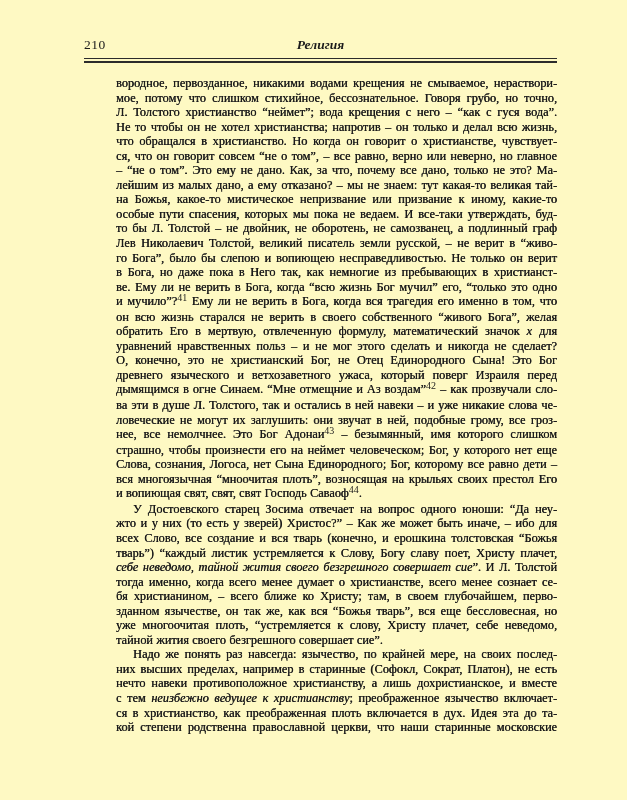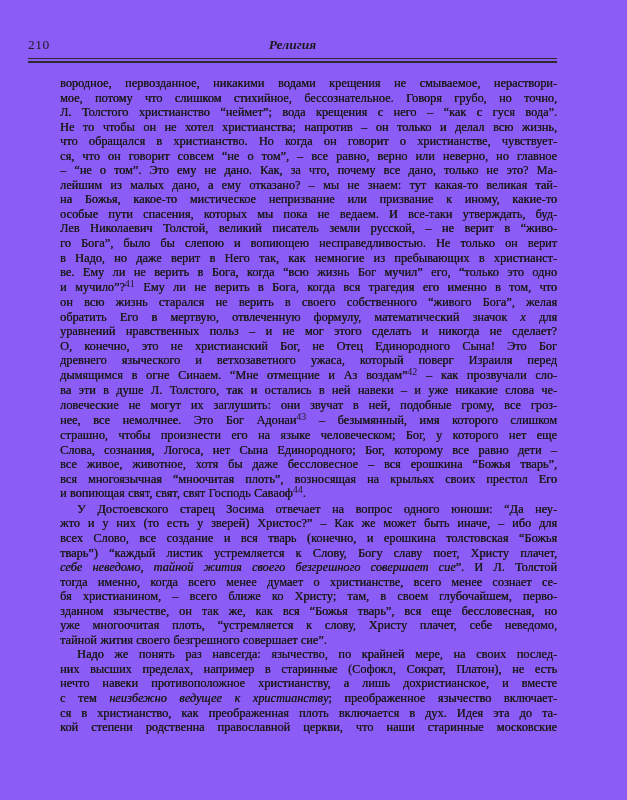--- a/index.html
+++ b/index.html
@@ -57,55 +57,55 @@
     font-size: 10px;
     vertical-align: baseline;
     position: relative;
     top: -4px;
     text-shadow: none;
   }
 </style>
 </head>
 <body style="color: rgb(27, 27, 27);">
 
-<div class="page" style="background: #8b5cf6; padding-left: 28px;">
+<div class="page" style="background: #fef9c3;">
   <div class="header">
     <span class="page-number">210</span>
     <span class="running-head">Религия</span>
   </div>
   <div class="header-rule"></div>
   <div class="text-block">
       <div>
         <div class="line"><span>вородное, первозданное, никакими водами крещения не смываемое, нераствори-</span></div>
         <div class="line"><span>мое, потому что слишком стихийное, бессознательное. Говоря грубо, но точно,</span></div>
         <div class="line"><span>Л. Толстого христианство “неймет”; вода крещения с него – “как с гуся вода”.</span></div>
         <div class="line"><span>Не то чтобы он не хотел христианства; напротив – он только и делал всю жизнь,</span></div>
         <div class="line"><span>что обращался в христианство. Но когда он говорит о христианстве, чувствует-</span></div>
         <div class="line"><span>ся, что он говорит совсем “не о том”, – все равно, верно или неверно, но главное</span></div>
         <div class="line"><span>– “не о том”. Это ему не дано. Как, за что, почему все дано, только не это? Ма-</span></div>
         <div class="line"><span>лейшим из малых дано, а ему отказано? – мы не знаем: тут какая-то великая тай-</span></div>
         <div class="line"><span>на Божья, какое-то мистическое непризвание или призвание к иному, какие-то</span></div>
         <div class="line"><span>особые пути спасения, которых мы пока не ведаем. И все-таки утверждать, буд-</span></div>
+        <div class="line"><span>то бы Л. Толстой – не двойник, не оборотень, не самозванец, а подлинный граф</span></div>
         <div class="line"><span>Лев Николаевич Толстой, великий писатель земли русской, – не верит в “живо-</span></div>
         <div class="line"><span>го Бога”, было бы слепою и вопиющею несправедливостью. Не только он верит</span></div>
-        <div class="line"><span>в Надо, но даже верит в Него так, как немногие из пребывающих в христианст-</span></div>
+        <div class="line"><span>в Бога, но даже пока в Него так, как немногие из пребывающих в христианст-</span></div>
         <div class="line"><span>ве. Ему ли не верить в Бога, когда “всю жизнь Бог мучил” его, “только это одно</span></div>
         <div class="line"><span>и мучило”?</span><span class="sup">41</span><span> Ему ли не верить в Бога, когда вся трагедия его именно в том, что</span></div>
         <div class="line"><span>он всю жизнь старался не верить в своего собственного “живого Бога”, желая</span></div>
         <div class="line"><span>обратить Его в мертвую, отвлеченную формулу, математический значок </span><span class="it">x</span><span> для</span></div>
         <div class="line"><span>уравнений нравственных польз – и не мог этого сделать и никогда не сделает?</span></div>
         <div class="line"><span>О, конечно, это не христианский Бог, не Отец Единородного Сына! Это Бог</span></div>
         <div class="line"><span>древнего языческого и ветхозаветного ужаса, который поверг Израиля перед</span></div>
         <div class="line"><span>дымящимся в огне Синаем. “Мне отмещние и Аз воздам”</span><span class="sup">42</span><span> – как прозвучали сло-</span></div>
         <div class="line"><span>ва эти в душе Л. Толстого, так и остались в ней навеки – и уже никакие слова че-</span></div>
         <div class="line"><span>ловеческие не могут их заглушить: они звучат в ней, подобные грому, все гроз-</span></div>
         <div class="line"><span>нее, все немолчнее. Это Бог Адонаи</span><span class="sup">43</span><span> – безымянный, имя которого слишком</span></div>
-        <div class="line"><span>страшно, чтобы произнести его на языке человеческом; Бог, у которого нет еще</span></div>
+        <div class="line"><span>страшно, чтобы произнести его на неймет человеческом; Бог, у которого нет еще</span></div>
         <div class="line"><span>Слова, сознания, Логоса, нет Сына Единородного; Бог, которому все равно дети –</span></div>
-        <div class="line"><span>все живое, животное, хотя бы даже бессловесное – вся ерошкина “Божья тварь”,</span></div>
         <div class="line"><span>вся многоязычная “мноочитая плоть”, возносящая на крыльях своих престол Его</span></div>
         <div class="line last"><span>и вопиющая свят, свят, свят Господь Саваоф</span><span class="sup">44</span><span>.</span></div>
       </div>
       <div>
         <div class="line indent"><span>У Достоевского старец Зосима отвечает на вопрос одного юноши: “Да неу-</span></div>
         <div class="line"><span>жто и у них (то есть у зверей) Христос?” – Как же может быть иначе, – ибо для</span></div>
         <div class="line"><span>всех Слово, все создание и вся тварь (конечно, и ерошкина толстовская “Божья</span></div>
         <div class="line"><span>тварь”) “каждый листик устремляется к Слову, Богу славу поет, Христу плачет,</span></div>
         <div class="line"><span class="it">себе неведомо, тайной жития своего безгрешного совершает сие</span><span>”. И Л. Толстой</span></div>
         <div class="line"><span>тогда именно, когда всего менее думает о христианстве, всего менее сознает се-</span></div>

